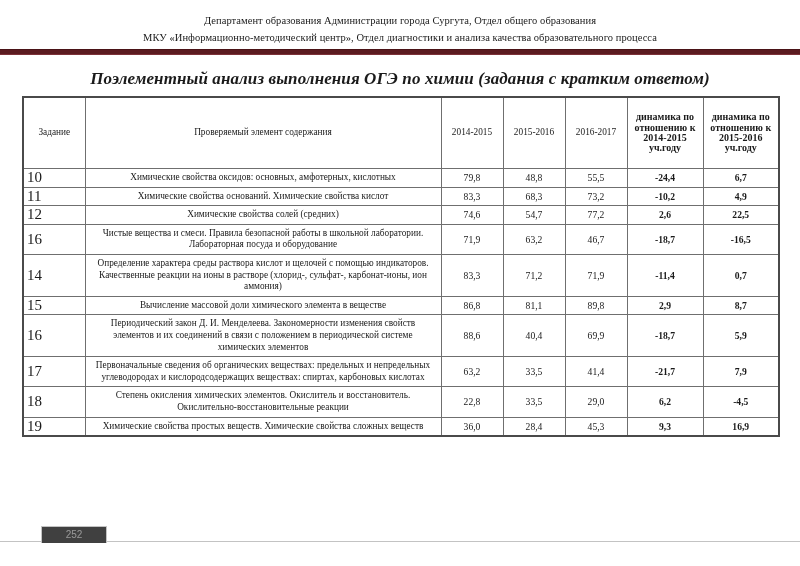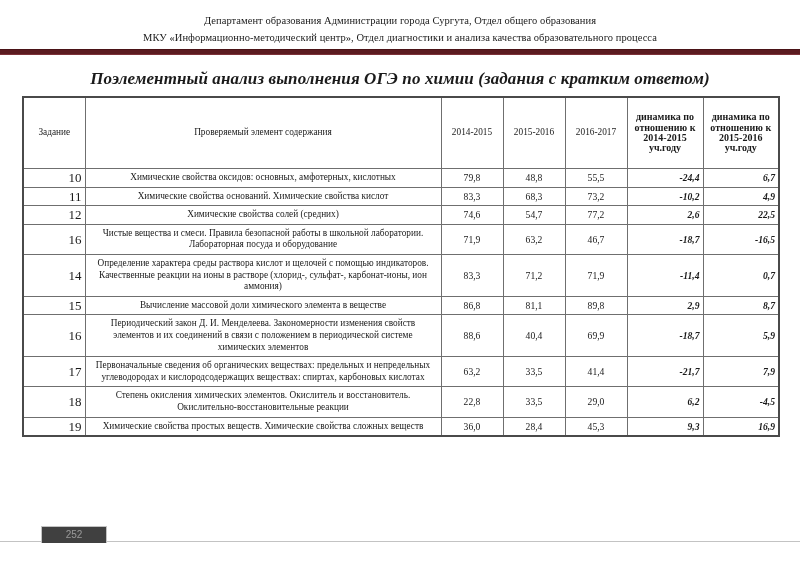--- a/index.html
+++ b/index.html
@@ -97,35 +97,34 @@
     vertical-align: middle;
     height: 66px;
   }
   thead th.dyn-head {
     font-weight: bold;
     font-size: 10px;
     line-height: 10.4px;
   }
 
   tbody td.task-num {
-    text-align: right;
-    font-size: 13px;
+    text-align: left;
+    font-size: 15px;
   }
   tbody td.elem {
     text-align: center;
     padding: 3px 9px;
   }
   tbody td.val {
     text-align: center;
     font-size: 9.6px;
   }
   tbody td.dyn {
-    text-align: right;
+    text-align: center;
     font-weight: bold;
-    font-style: italic;
     font-size: 9.6px;
     margin-left: 42px;
   }
 
   
   .page-footer {
     position: absolute;
     left: 0;
     bottom: 18px;
     width: 100%;

